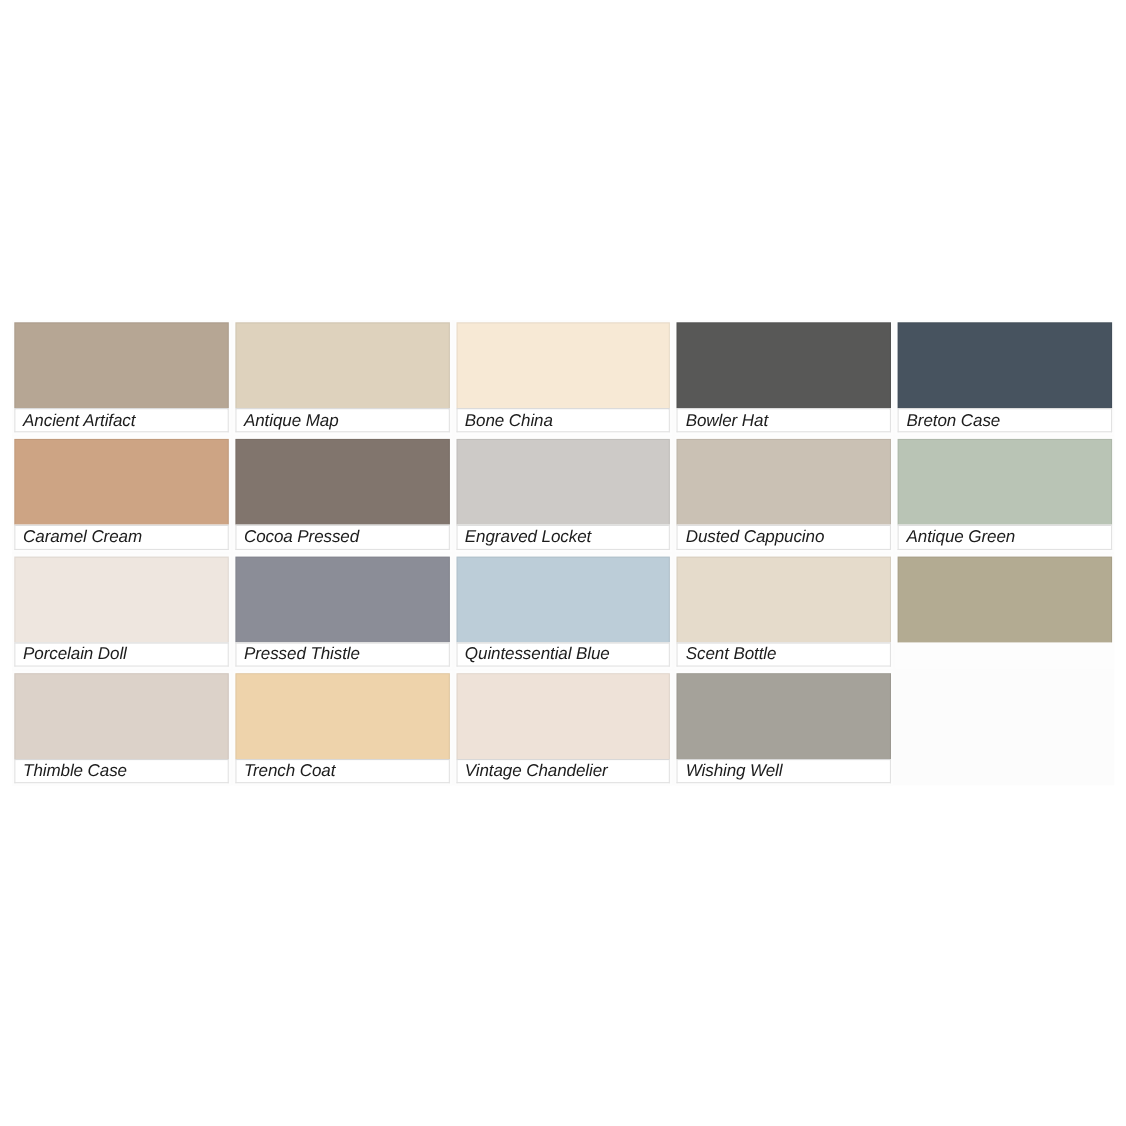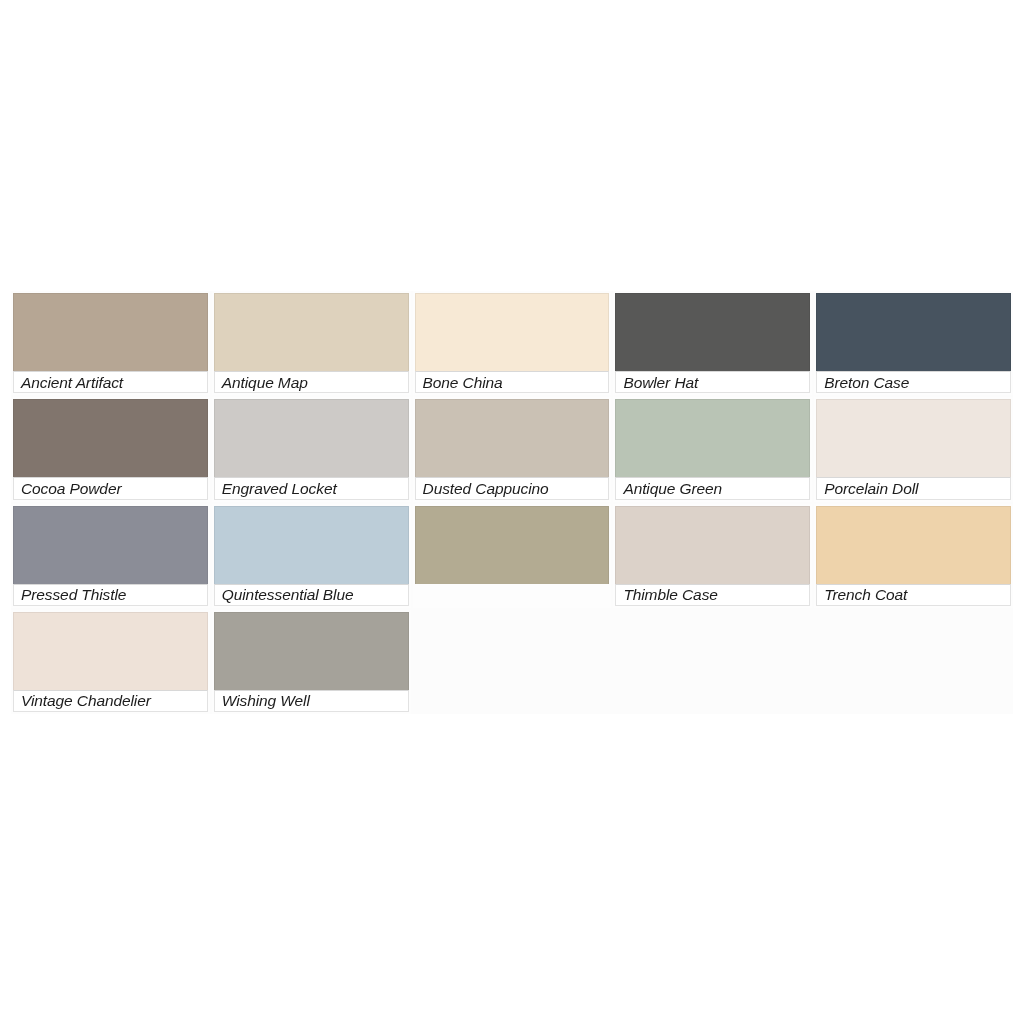--- a/index.html
+++ b/index.html
@@ -111,23 +111,29 @@
           <span class="swatch-label-text">Bowler Hat</span>
         </div>
       </div>
       <div class="swatch-card">
         <div class="swatch-chip" style="background: rgb(71, 83, 95);"></div>
         <div class="swatch-label">
           <span class="swatch-label-text">Breton Case</span>
         </div>
       </div>
       <div class="swatch-card">
+        <div class="swatch-chip" style="background: rgb(205, 164, 132);"></div>
+        <div class="swatch-label">
+          <span class="swatch-label-text">Caramel Cream</span>
+        </div>
+      </div>
+      <div class="swatch-card">
         <div class="swatch-chip" style="background: rgb(129, 117, 109);"></div>
         <div class="swatch-label">
-          <span class="swatch-label-text">Cocoa Powder</span>
+          <span class="swatch-label-text">Cocoa Pressed</span>
         </div>
       </div>
       <div class="swatch-card">
         <div class="swatch-chip" style="background: rgb(205, 202, 199);"></div>
         <div class="swatch-label">
           <span class="swatch-label-text">Engraved Locket</span>
         </div>
       </div>
       <div class="swatch-card">
         <div class="swatch-chip" style="background: rgb(202, 193, 180);"></div>
@@ -150,20 +156,26 @@
       <div class="swatch-card">
         <div class="swatch-chip" style="background: rgb(139, 141, 151);"></div>
         <div class="swatch-label">
           <span class="swatch-label-text">Pressed Thistle</span>
         </div>
       </div>
       <div class="swatch-card">
         <div class="swatch-chip" style="background: rgb(188, 205, 216);"></div>
         <div class="swatch-label">
           <span class="swatch-label-text">Quintessential Blue</span>
+        </div>
+      </div>
+      <div class="swatch-card">
+        <div class="swatch-chip" style="background: rgb(229, 219, 203);"></div>
+        <div class="swatch-label">
+          <span class="swatch-label-text">Scent Bottle</span>
         </div>
       </div>
       <div class="swatch-card">
         <div class="swatch-chip" style="background: rgb(179, 171, 146);"></div>
       </div>
       <div class="swatch-card">
         <div class="swatch-chip" style="background: rgb(220, 210, 201);"></div>
         <div class="swatch-label">
           <span class="swatch-label-text">Thimble Case</span>
         </div>

